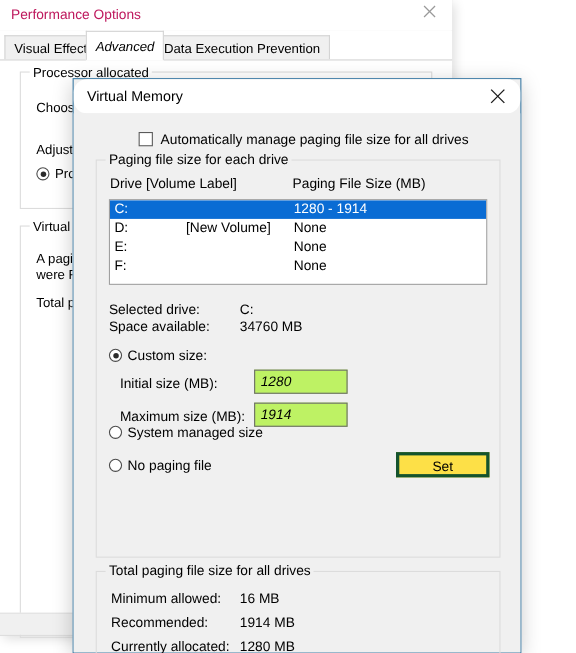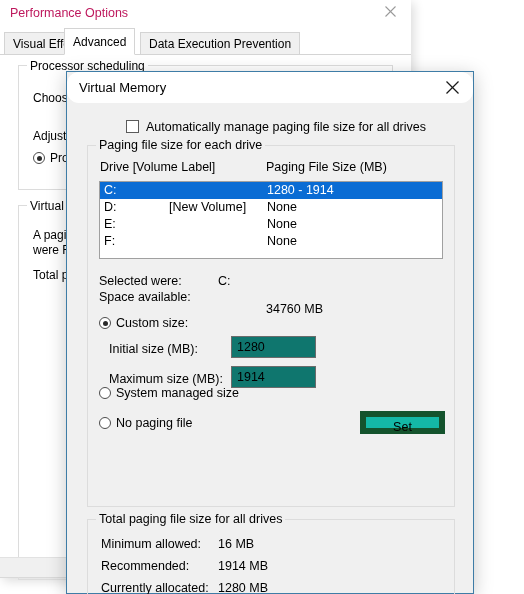--- a/index.html
+++ b/index.html
@@ -257,53 +257,54 @@
     color: #ffffff;
   }
   .drive-letter { position: absolute; left: 4px; }
   .drive-label  { position: absolute; left: 45px; padding-left: 24px; }
   .drive-size   { position: absolute; left: 167px; }
 
   
   #sel-drive-label   { position: absolute; left: 11px; top: 128px; font-size: 12.5px; white-space: nowrap; }
   #sel-drive-value   { position: absolute; left: 130px; top: 128px; font-size: 12.5px; white-space: nowrap; }
   #space-avail-label { position: absolute; left: 11px; top: 144px; font-size: 12.5px; white-space: nowrap; }
-  #space-avail-value { position: absolute; left: 130px; top: 156px; font-size: 12.5px; white-space: nowrap; margin-left: 48px; }
+  #space-avail-value { position: absolute; left: 130px; top: 144px; font-size: 12.5px; white-space: nowrap; }
 
   
   #opt-custom  { position: absolute; left: 11px; top: 170px; font-size: 12.5px; white-space: nowrap; cursor: default; }
   #opt-system  { position: absolute; left: 11px; top: 240px; font-size: 12.5px; white-space: nowrap; cursor: default; }
   #opt-nopage  { position: absolute; left: 11px; top: 270px; font-size: 12.5px; white-space: nowrap; cursor: default; }
 
   #initial-label { position: absolute; left: 21px; top: 196px; font-size: 12.5px; white-space: nowrap; }
   #maximum-label { position: absolute; left: 21px; top: 226px; font-size: 12.5px; white-space: nowrap; }
 
   .vm-input {
     position: absolute;
     left: 143px;
     width: 85px; height: 22px;
-    background: #0f766e;
+    background: #bef264;
     border: 1px solid #6b6b6b;
     box-sizing: border-box;
     font-family: "Liberation Sans", sans-serif;
     font-size: 12.5px;
     color: #000;
     padding: 0 0 0 5px;
     line-height: 20px;
     outline: none;
+    font-style: italic;
   }
   #initial-input { top: 190px; }
   #maximum-input { top: 220px; }
 
   #set-button {
     position: absolute;
     left: 272px; top: 265px;
     width: 85px; height: 23px;
-    background: #14b8a6;
-    border: 6px solid #14532d;
+    background: #fde047;
+    border: 3px solid #14532d;
     box-sizing: border-box;
     font-family: "Liberation Sans", sans-serif;
     font-size: 12.5px;
     color: #000;
     text-align: center;
     line-height: 21px;
     cursor: default;
   }
 
   
@@ -330,28 +331,28 @@
     <div id="perf-close">
       <svg width="13" height="13" viewBox="0 0 13 13" aria-hidden="true">
         <line x1="1.5" y1="1.5" x2="11.5" y2="11.5" stroke="#9a9a9a" stroke-width="1.1"></line>
         <line x1="11.5" y1="1.5" x2="1.5" y2="11.5" stroke="#9a9a9a" stroke-width="1.1"></line>
       </svg>
     </div>
   </div>
 
   <div id="perf-tabstrip">
     <div class="perf-tab" style="left:4px;">Visual Effects</div>
-    <div class="perf-tab selected" style="left:64px;">Advanced</div>
+    <div class="perf-tab selected" style="left:78px;font-style:italic;">Advanced</div>
     <div class="perf-tab" style="left:140px;">Data Execution Prevention</div>
   </div>
 
   <div id="perf-page">
 
     <div class="perf-group" style="left:18px; top:10px; width:375px; height:125px;">
-      <div class="perf-group-title">Processor scheduling</div>
+      <div class="perf-group-title">Processor allocated</div>
       <div class="perf-text" style="left:14px; top:25px;">Choose</div>
       <div class="perf-text" style="left:14px; top:63px;">Adjust f</div>
       <div class="perf-radio-row" style="left:14px; top:85px;">
         <span class="radio checked"></span><span>Prog</span>
       </div>
     </div>
 
     <div class="perf-group" style="left:18px; top:150px; width:375px; height:375px;">
       <div class="perf-group-title">Virtual m</div>
       <div class="perf-text" style="left:14px; top:22px;">A pagin</div>
@@ -404,21 +405,21 @@
           <span class="drive-label"></span>
           <span class="drive-size">None</span>
         </div>
         <div class="drive-row">
           <span class="drive-letter">F:</span>
           <span class="drive-label"></span>
           <span class="drive-size">None</span>
         </div>
       </div>
 
-      <div id="sel-drive-label">Selected were:</div>
+      <div id="sel-drive-label">Selected drive:</div>
       <div id="sel-drive-value">C:</div>
       <div id="space-avail-label">Space available:</div>
       <div id="space-avail-value">34760 MB</div>
 
       <div id="opt-custom">
         <span class="radio checked"></span><span>Custom size:</span>
       </div>
 
       <div id="initial-label">Initial size (MB):</div>
       <input id="initial-input" class="vm-input" type="text" value="1280" style="">

